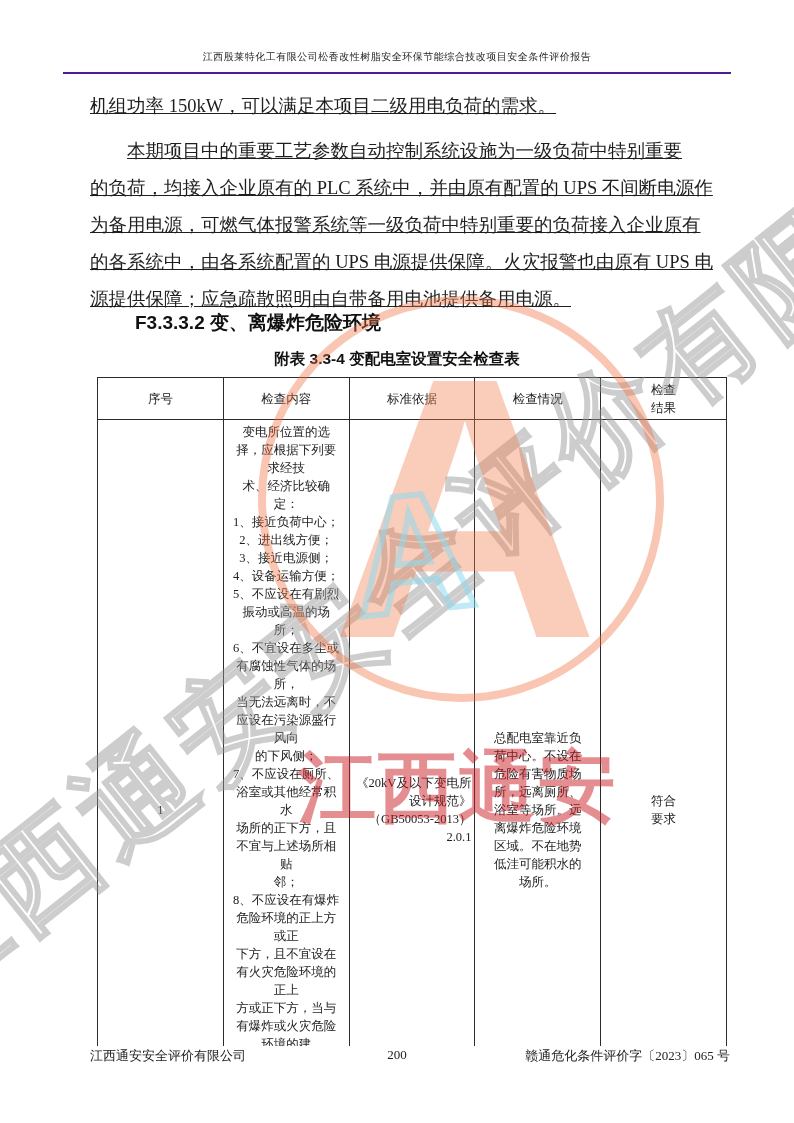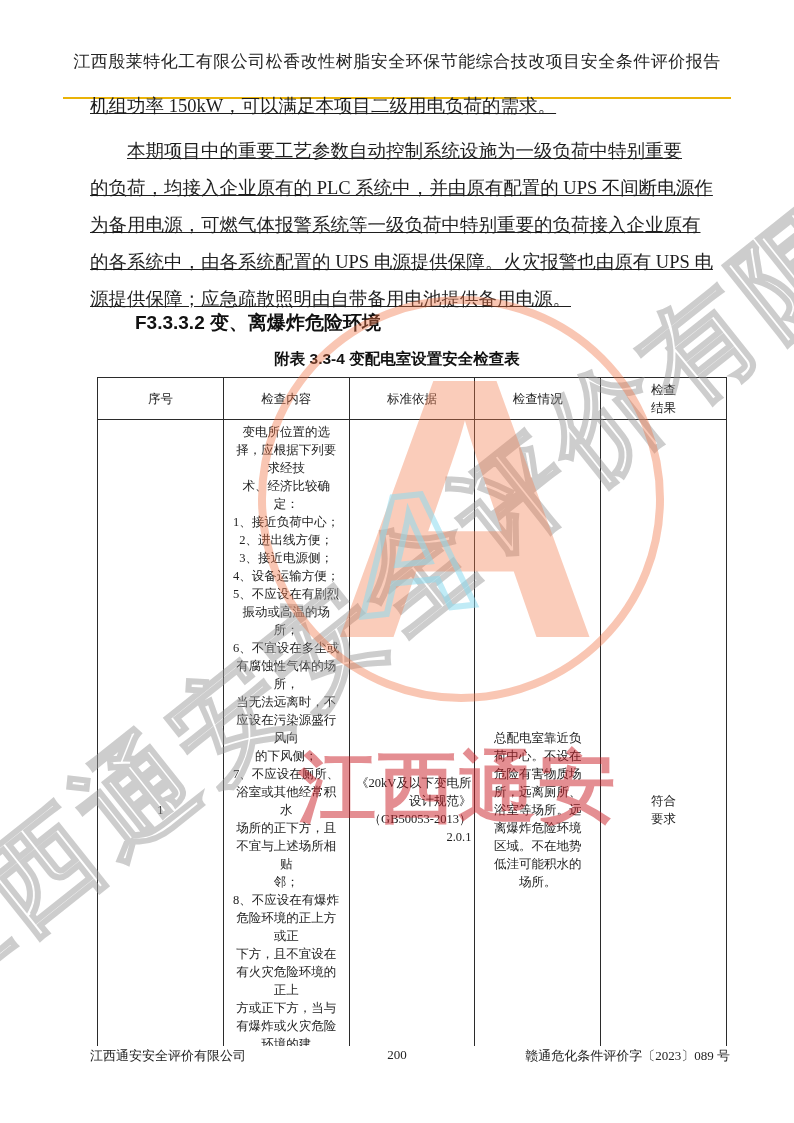--- a/index.html
+++ b/index.html
@@ -6,22 +6,22 @@
   html,body { margin:0; padding:0; background:#e8e8e8; }
   .page {
     position:relative; width:794px; height:1123px; margin:0 auto;
     background:#ffffff; overflow:hidden;
     font-family:"Liberation Serif","DejaVu Serif",serif; color:#1e1e1e;
   }
   .content { position:absolute; inset:0; z-index:1; }
 
   .doc-header {
     position:absolute; top:50px; left:63px; right:63px;
-    text-align:center; font-size:17px; letter-spacing:0.5px; color:#252525;
-    border-bottom:2px solid #eab308; padding-bottom:24px;
+    text-align:center; font-size:10px; letter-spacing:0.5px; color:#252525;
+    border-bottom:2px solid #4c1d95; padding-bottom:8px;
   }
   .para {
     position:absolute; left:90px; right:66px;
     font-size:18.5px; line-height:37px; white-space:pre-line; text-align:justify;text-decoration:underline;
   }
   .para-1 { top:88px; }
   .para-2 { top:133px; text-indent:2em; }
   .section-heading {
     position:absolute; top:310px; left:135px;
     font-family:"Liberation Sans","DejaVu Sans",sans-serif;
@@ -159,21 +159,21 @@
 要求</td>
           </tr>
 
         </tbody>
       </table>
     </div>
 
     <div class="footer">
       <span class="footer-company">江西通安安全评价有限公司</span>
       <span class="footer-page">200</span>
-      <span class="footer-doc">赣通危化条件评价字〔2023〕089 号</span>
+      <span class="footer-doc">赣通危化条件评价字〔2023〕065 号</span>
     </div>
 
   </div>
 
   <div class="watermarks">
     <div class="wm-diagonal">江西通安安全评价有限公司</div>
     <div class="wm-stamp-circle"></div>
     <div class="wm-stamp-a">A</div>
     <div class="wm-blue-a">A</div>
     <div class="wm-red">江西通安</div>

